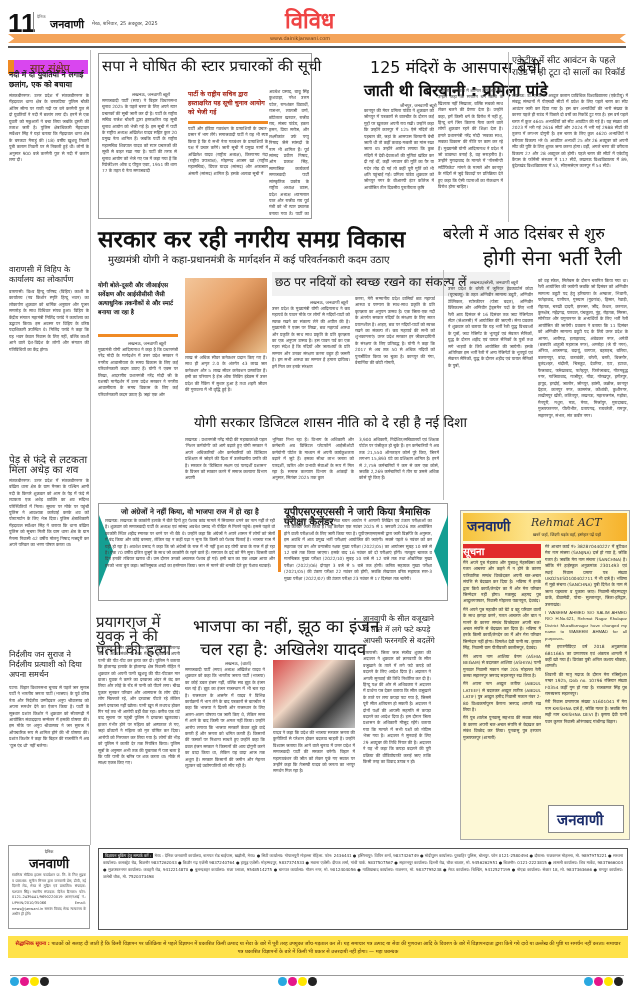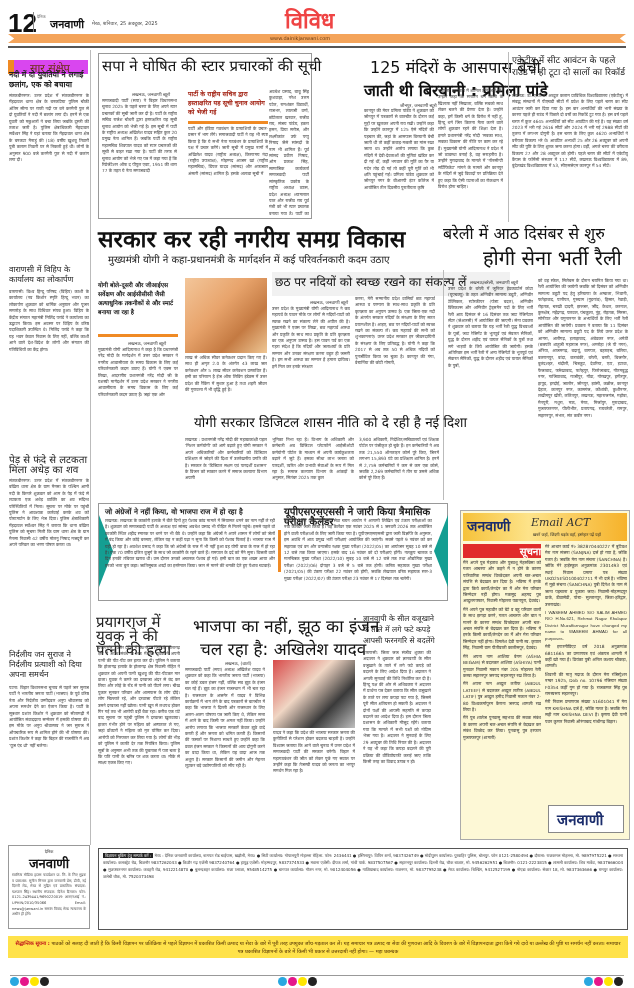--- a/index.html
+++ b/index.html
@@ -22,32 +22,32 @@
 .sar-tag span{position:absolute;left:22px;top:0;font-size:11px;color:#6a2e0c}
 .shead{font-size:7.2px;font-weight:bold;color:#222;line-height:10px}
 .box{border:1px solid #999}
 .big{font-weight:bold;color:#111;white-space:nowrap}
 .orange-u{height:3px;background:#f08a24}
 .kicker{font-size:6.3px;font-weight:bold;line-height:9px;color:#222}
 .byline{font-size:4.5px;color:#333}
 .photo{background:linear-gradient(135deg,#f3c69a,#e8a46c 40%,#c47a42 70%,#efc795)}
 .photo2{background:linear-gradient(135deg,#d84a4a,#f0d6c4 40%,#3a3a3a 70%,#bfbfbf)}
 .notice-box{background:#fdf8d6;border:1px solid #aaa}
-.notice-title{background:#e12b2b;color:#fff;font-size:10px;font-weight:bold;text-align:right}
+.notice-title{background:#e12b2b;color:#fff;font-size:10px;font-weight:bold;text-align:left}
 .logo{font-weight:bold;color:#1b2d6c}
 .adv-box{border:1px solid #555}
 .disc{background:#ffe24a}
 .dot{width:9px;height:9px;border-radius:50%;display:inline-block;margin-right:1px}
 .reg-line{height:1px;background:#999}
 .teal-tri{width:0;height:0;border-top:36px solid transparent;border-bottom:36px solid transparent;border-left:14px solid #149e92}
 </style>
 </head>
 <body>
 
-<div class="abs hdr-num">12</div>
+<div class="abs hdr-num">11</div>
 <div class="abs hdr-sep"></div>
 <div class="abs hdr-small">दैनिक</div>
 <div class="abs hdr-paper" style="left:50px">जनवाणी</div>
 <div class="abs hdr-date">मेरठ,   शनिवार,  25 अक्टूबर,  2025</div>
 <div class="abs hdr-section">विविध</div>
 <div class="abs hdr-band"></div>
 <div class="abs hdr-url">www.dainikjanwani.com</div>
 <div class="abs hdr-rule"></div>
 
 <div class="abs col-div" style="left:90px;top:50px;height:795px"></div>
@@ -112,21 +112,21 @@
 <div class="abs txt" style="left:538px;top:278px;width:90px;height:222px">को वह स्केल, सिलेबस के दौरान चयनित किया गया था। रैली आयोजित की जायेगी जबकि जो दिसंबर को अग्निवीर सामान्य ड्यूटी पद हेतु हरियाणा के अम्बाला, भिवानी, फतेहाबाद, पानीपत, गुरुग्राम (गुड़गांव), हिसार, रेवाड़ी, रोहतक, चरखी दादरी, झज्जर, जींद, कैथल, करनाल, कुरुक्षेत्र, महेंद्रगढ़, पलवल, पंचकूला, नूंह, रोहतक, सिरसा, सोनीपत और यमुनानगर के अभ्यर्थियों के लिए भर्ती रैली आयोजित की जायेगी। प्रवक्ता ने बताया कि 11 दिसंबर को अग्निवीर सामान्य ड्यूटी पद के लिये उत्तर प्रदेश के आगरा, अलीगढ़, इलाहाबाद, अंबेडकर नगर, अमेठी (छत्रपति शाहूजी महाराज नगर), अमरोहा (जे पी नगर), औरैया, आजमगढ़, बदायूं, बागपत, बहराइच, बलिया, बलरामपुर, बांदा, बाराबंकी, बरेली, बस्ती, बिजनौर, बुलंदशहर, चंदौली, चित्रकूट, देवरिया, एटा, इटावा, फैजाबाद, फर्रुखाबाद, फतेहपुर, फिरोजाबाद, गौतमबुद्ध नगर, गाजियाबाद, गाजीपुर, गोंडा, गोरखपुर, हमीरपुर, हापुड़, हरदोई, जालौन, जौनपुर, झांसी, कन्नौज, कानपुर देहात, कानपुर नगर, कासगंज, कौशांबी, कुशीनगर, लखीमपुर खीरी, ललितपुर, लखनऊ, महाराजगंज, महोबा, मैनपुरी, मथुरा, मऊ, मेरठ, मिर्जापुर, मुरादाबाद, मुजफ्फरनगर, पीलीभीत, प्रतापगढ़, रायबरेली, रामपुर, सहारनपुर, संभल, संत कबीर नगर।</div>
 
 <div class="abs big" style="left:194px;top:413px;font-size:13.5px;font-weight:normal">योगी सरकार डिजिटल शासन नीति को दे रही है नई दिशा</div>
 <div class="abs txt" style="left:185px;top:437px;width:82px;height:60px">लखनऊ : प्रधानमंत्री नरेंद्र मोदी की महत्वाकांक्षी पहल 'मिशन कर्मयोगी' को आगे बढ़ाते हुए योगी सरकार ने अपने अधिकारियों और कर्मचारियों को डिजिटल प्रशिक्षण से जोड़ने की दिशा में उल्लेखनीय प्रगति की है। सरकार के 'डिजिटल सक्षम एवं पारदर्शी प्रशासन' के विजन को साकार करने में समाज कल्याण विभाग अग्रणी</div>
 <div class="abs txt" style="left:272px;top:437px;width:82px;height:60px">भूमिका निभा रहा है। विभाग के अधिकारी और कर्मचारी अब डिजिटल प्लेटफॉर्म आईजीओटी कर्मयोगी पोर्टल के माध्यम से अपनी कार्यकुशलता बढ़ाने में जुटे हैं। इसका सीधा लाभ जनता को पारदर्शी, त्वरित और प्रभावी सेवाओं के रूप में मिल रहा है। समाज कल्याण विभाग के आंकड़ों के अनुसार, सितंबर 2025 तक कुल</div>
 <div class="abs txt" style="left:359px;top:437px;width:80px;height:60px">3,900 अधिकारी, निदेशित/सचिवालयों एवं शिक्षक पोर्टल पर पंजीकृत हो चुके हैं। इन कर्मचारियों ने अब तक 21,550 ऑनलाइन कोर्स पूरे किए, जिनमें लगभग 15,893 घंटे का प्रशिक्षण शामिल है। इनमें से 2,759 कर्मचारियों ने कम से कम एक कोर्स, जबकि 2,269 कर्मचारियों ने तीन या उससे अधिक कोर्स पूरे किए हैं।</div>
 
 <div class="abs box" style="left:98px;top:503px;width:350px;height:98px"></div>
 <div class="abs teal-tri" style="left:99px;top:515px"></div>
 <div class="abs teal-tri" style="left:434px;top:515px;border-left:none;border-right:14px solid #149e92"></div>
-<div class="abs shead" style="left:105px;top:507px;width:175px">जो अंग्रेजों ने नहीं किया, वो भाजपा राज में हो रहा है</div>
+<div class="abs shead" style="left:121px;top:507px;width:175px">जो अंग्रेजों ने नहीं किया, वो भाजपा राज में हो रहा है</div>
 <div class="abs txt" style="left:105px;top:518px;width:170px;height:80px">लखनऊ: लखनऊ के काकोरी इलाके में बीते दिनों हुए पेशाब कांड मामले में सियासत थमने का नाम नहीं ले रही है। शुक्रवार को समाजवादी पार्टी के अध्यक्ष एवं सांसद अवधेश प्रसाद भी पीड़ित से मिलने पहुंचे। इससे पहले वो काकोरी स्थित शहीद स्मारक पर धरने पर भी बैठे थे। उन्होंने कहा कि अंग्रेजों ने अपने शासन में लोगों को जेलों में बंद किया और कोड़े बरसाए, लेकिन यह न कहीं पढ़ा न सुना कि किसी को पेशाब पिलाई है। भाजपा राज में यही हो रहा है। अवधेश प्रसाद ने कहा कि जो अंग्रेजों के राज में भी नहीं हुआ वह योगी बाबा के राज में हो रहा है। एक 70 वर्षीय दलित बुजुर्ग के साथ जो काकोरी के रहने वाले हैं। रामपाल के दर्द को मैंने सुना। बिजली वाले दिन इनकी तबियत खराब थी। उस दौरान उनको अचानक पेशाब हो गई। इसी बात का एक शख्स आया और इनको भला बुरा कहा। जातिसूचक शब्दों का इस्तेमाल किया। जान से मारने की धमकी देते हुए पेशाब चटवाई।</div>
 <div class="abs" style="left:278px;top:530px;width:3px;height:42px;background:#f08a24"></div>
 <div class="abs shead" style="left:284px;top:507px;width:155px;font-size:10px">यूपीएसएसएससी ने जारी किया त्रैमासिक परीक्षा कैलेंडर</div>
 <div class="abs txt" style="left:284px;top:518px;width:148px;height:80px">लखनऊ: उत्तर प्रदेश अधीनस्थ सेवा चयन आयोग ने आगामी लिखित एवं टंकण परीक्षाओं का नया कैलेंडर जारी किया है। यह कैलेंडर एक नवंबर 2025 से 1 जनवरी 2026 तक आयोजित होने वाली परीक्षाओं के लिए जारी किया गया है। यूपीएसएसएससी द्वारा जारी विज्ञप्ति के अनुसार, इस अवधि में आठ प्रमुख भर्ती परीक्षाएं आयोजित की जाएंगी। सबसे पहले 9 नवंबर को कर सहायक एवं वन और वन्यजीव रक्षक मुख्य परीक्षा (2022/05) का आयोजन सुबह 10 बजे से 12 बजे तक किया जाएगा। इसके बाद 16 नवंबर को दो परीक्षाएं होंगी। नलकूप चालक व मानचित्रक मुख्य परीक्षा (2022/10) सुबह 10 बजे से 12 बजे तक तथा औद्योगिक मुख्य परीक्षा (2022/06) दोपहर 3 बजे से 5 बजे तक होगी। कनिष्ठ सहायक मुख्य परीक्षा (2021/05) की टंकण परीक्षा 22 नवंबर को होगी, जबकि लेखपाल वरिष्ठ सहायक स्तर-3 मुख्य परीक्षा (2022/07) की टंकण परीक्षा 23 नवंबर से 17 दिसंबर तक चलेगी।</div>
 
 <div class="abs shead" style="left:96px;top:615px;width:80px;font-weight:normal;font-size:15px;line-height:14px">प्रयागराज में युवक ने की पत्नी की हत्या</div>
 <div class="abs txt" style="left:98px;top:645px;width:82px;height:190px">प्रयागराज : उत्तर प्रदेश में प्रयागराज जिले के होलागढ़ क्षेत्र में अवैध संबंध के शक में एक युवक ने अपनी पत्नी की पीट-पीट कर हत्या कर दी। पुलिस ने बताया कि होलागढ़ इलाके के होलागढ़ क्षेत्र निवासी रोहित ने शुक्रवार को अपनी पत्नी खुशबू की पीट-पीटकर मार डाला। युवक ने कमरे का दरवाजा अंदर से बंद कर लिया और लोहे के रॉड से पत्नी को पीटने लगा। चीख पुकार सुनकर परिवार और आसपास के लोग दौड़े। लोग चिल्लाते रहे, और दरवाजा पीटते रहे लेकिन उसने दरवाजा नहीं खोला। पत्नी खून से लथपथ होकर गिर गई तब भी आरोपी वहीं बैठा रहा। करीब एक घंटे बाद सूचना पर पहुंची पुलिस ने दरवाजा खुलवाया। हालत गंभीर होने पर महिला को अस्पताल ले गए, जहां डॉक्टरों ने महिला को मृत घोषित कर दिया। आरोपी को गिरफ्तार कर लिया गया है। लोगों की भीड़ को पुलिस ने काफी देर तक नियंत्रित किया। पुलिस सूत्रों के अनुसार अभी तक की पूछताछ में पता चला है कि पति पत्नी के चरित्र पर शक करता था। मौके से साक्ष्य एकत्र किए गए।</div>
 
 <div class="abs big" style="left:193px;top:614px;font-size:17px;font-weight:normal">भाजपा का नहीं, झूठ का इंजन</div>
 <div class="abs big" style="left:200px;top:637px;font-size:17px;font-weight:normal">चल रहा है: अखिलेश यादव</div>
@@ -134,21 +134,21 @@
 <div class="abs txt" style="left:185px;top:667px;width:80px;height:165px">समाजवादी पार्टी (सपा) अध्यक्ष अखिलेश यादव ने शुक्रवार को कहा कि भारतीय जनता पार्टी (भाजपा) का कोई डबल इंजन नहीं, बल्कि सब झूठ के इंजन चल रहे हैं। झूठ का इंजन राजस्थान में भी चल रहा है। राजस्थान के अजमेर में यादव ने विभिन्न कार्यक्रमों में भाग लेने के बाद पत्रकारों से बातचीत में कहा कि भाजपा ने दिल्ली और राजस्थान के लिए अलग-अलग घोषणा पत्र जारी किए थे, लेकिन सत्ता में आने के बाद किसी पर अमल नहीं किया। उन्होंने आरोप लगाया कि भाजपा सरकारें केवल झूठे वादे करती हैं और जनता को भ्रमित करती हैं। किसानों की फसलों पर निशाना साधते हुए उन्होंने कहा कि डबल इंजन सरकार ने किसानों की आय दोगुनी करने का वादा किया था, लेकिन यह वादा आज तक अधूरा है। सरकार किसानों की जमीन और मेहनत लूटकर बड़े उद्योगपतियों को सौंप रही है।</div>
 <div class="abs photo2" style="left:273px;top:660px;width:82px;height:68px"></div>
 <div class="abs txt" style="left:273px;top:730px;width:82px;height:100px">यादव ने कहा कि प्रदेश की भाजपा सरकार जनता की कुनीतियों से परेशान होकर बदलाव चाहती है। उन्होंने विश्वास जताया कि आने वाले चुनाव में उत्तर प्रदेश में समाजवादी पार्टी की सरकार बनेगी। बिहार में महागठबंधन की जीत को लेकर पूछे गए सवाल पर उन्होंने कहा कि तेजस्वी यादव को जनता का भरपूर समर्थन मिल रहा है।</div>
 
 <div class="abs shead" style="left:363px;top:613px;width:78px;font-weight:normal;font-size:7.6px;line-height:11px">ज्ञानवापी के सील वजूखाने के ताले में लगे फटे कपड़े आपसी फरनगरि से बदलेंगे</div>
 <div class="abs txt" style="left:363px;top:650px;width:68px;height:182px">वाराणसी: जिला जज संजीव शुक्ला की अदालत ने शुक्रवार को ज्ञानवापी के सील वजूखाने के ताले में लगे फटे कपड़े को बदलने के लिए आदेश दिया है। अदालत ने अगली सुनवाई की तिथि निर्धारित कर दी है। हिन्दू पक्ष की ओर से अधिवक्ता ने अदालत में प्रार्थना पत्र देकर बताया कि सील वजूखाने के ताले पर लगा कपड़ा फट गया है, जिससे पूरी सील क्षतिग्रस्त हो सकती है। अदालत ने दोनों पक्षों की आपसी सहमति से कपड़ा बदलने का आदेश दिया है। इस दौरान जिला प्रशासन के अधिकारी मौजूद रहेंगे। बताया गया कि मामले में सभी पक्षों को नोटिस भेजा गया है। अदालत ने सुनवाई के लिए 29 अक्टूबर की तिथि नियत की है। अदालत ने यह भी कहा कि कपड़ा बदलने की पूरी प्रक्रिया की वीडियोग्राफी कराई जाए ताकि किसी तरह का विवाद उत्पन्न न हो।</div>
 
 <div class="abs notice-box" style="left:460px;top:510px;width:170px;height:330px"></div>
 <div class="abs" style="left:463px;top:513px;width:164px;height:28px;background:linear-gradient(90deg,#f6c23a,#fde38a 40%,#f6b22a)">
   <span class="logo" style="position:absolute;left:4px;top:3px;font-size:14px">जनवाणी</span>
-  <span style="position:absolute;left:68px;top:3px;font-size:11px;font-style:italic;font-family:'DejaVu Serif',serif;color:#333">Email ACT</span>
+  <span style="position:absolute;left:68px;top:3px;font-size:11px;font-style:italic;font-family:'DejaVu Serif',serif;color:#333">Rehmat ACT</span>
   <span style="position:absolute;left:70px;top:19px;font-size:4px;color:#222">ख़बरें जहाँ, जिंदगी धड़के वहाँ, इस्तेहार पढ़ें यहाँ</span>
 </div>
 <div class="abs notice-title" style="left:463px;top:544px;width:78px;height:14px">सूचना</div>
 <div class="abs txt" style="left:463px;top:560px;width:78px;height:262px;color:#333">
   <p>मैंने अपने पुत्र मेहताब और पुत्रवधू मेहरुन्निसा को गलत आचरण और कहने में न होने के कारण पारिवारिक सम्बंध विच्छेदकर अपनी चल-अचल संपत्ति से बेदखल कर दिया है। भविष्य में इनके द्वारा किये कार्यों/लेनदेन का मैं और मेरा परिवार जिम्मेदार नहीं होगा। मकसूद अहमद पुत्र अब्दुलगफ्फार, निवासी मोहल्ला पठानपुरा, देवबंद।</p>
   <p>मैंने अपने पुत्र महावीर को बेटे व बहू परिवार वालों के साथ झगड़ा करने, गलत आचरण और बात न मानने के कारण सम्बंध विच्छेदकर अपनी चल-अचल संपत्ति से बेदखल कर दिया है। भविष्य में इनके किसी कार्यों/लेनदेन का मैं और मेरा परिवार जिम्मेदार नहीं होगा। विमलेश देवी पत्नी स्व. कृपाल सिंह, निवासी ग्राम पीतीवाली कालीसपुर, देवबंद।</p>
   <p>मैंने अपना नाम आशिया बेगम (ASHIA BEGAM) से बदलकर आशिया (ASHIYA) पत्नी मुनव्वर निवासी मकान नंबर 205 मोहल्ला रेली कस्बा सहारनपुर जनपद सहारनपुर रख लिया है।</p>
   <p>मैंने अपना नाम अब्दुल लतीफ (ABDUL LATEEF) से बदलकर अब्दुल लतीफ (ABDUL LATIF) पुत्र अब्दुल हमीद निवासी मकान नंबर 2-80 विश्वकर्मापुरम कैराना जनपद शामली रख लिया है।</p>
   <p>मैंने पुत्र शालेज पुनवासू सहभाव की सबक संबंध के कारण अपनी चल-अचल संपत्ति से बेदखल कर संबंध विच्छेद कर लिया। पुनवासू पुत्र इरफान मुजफ्फरपुर (शामली)</p>
 </div>

